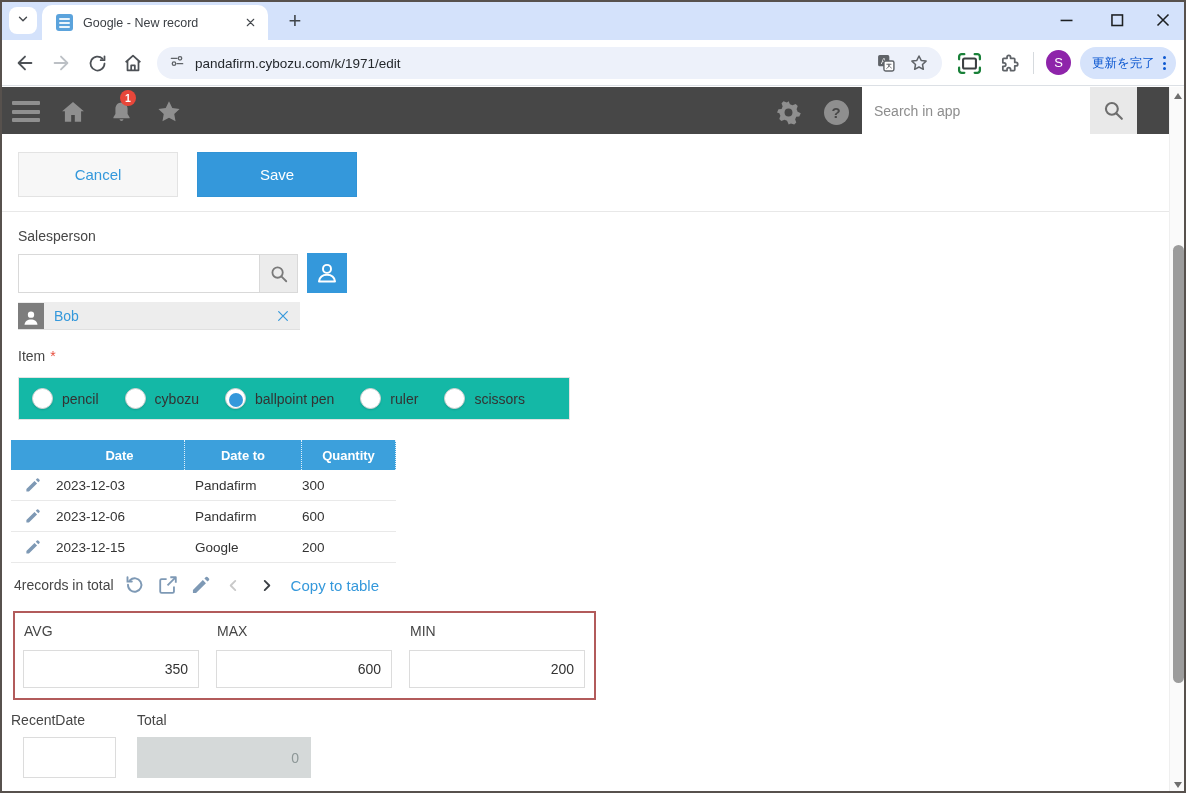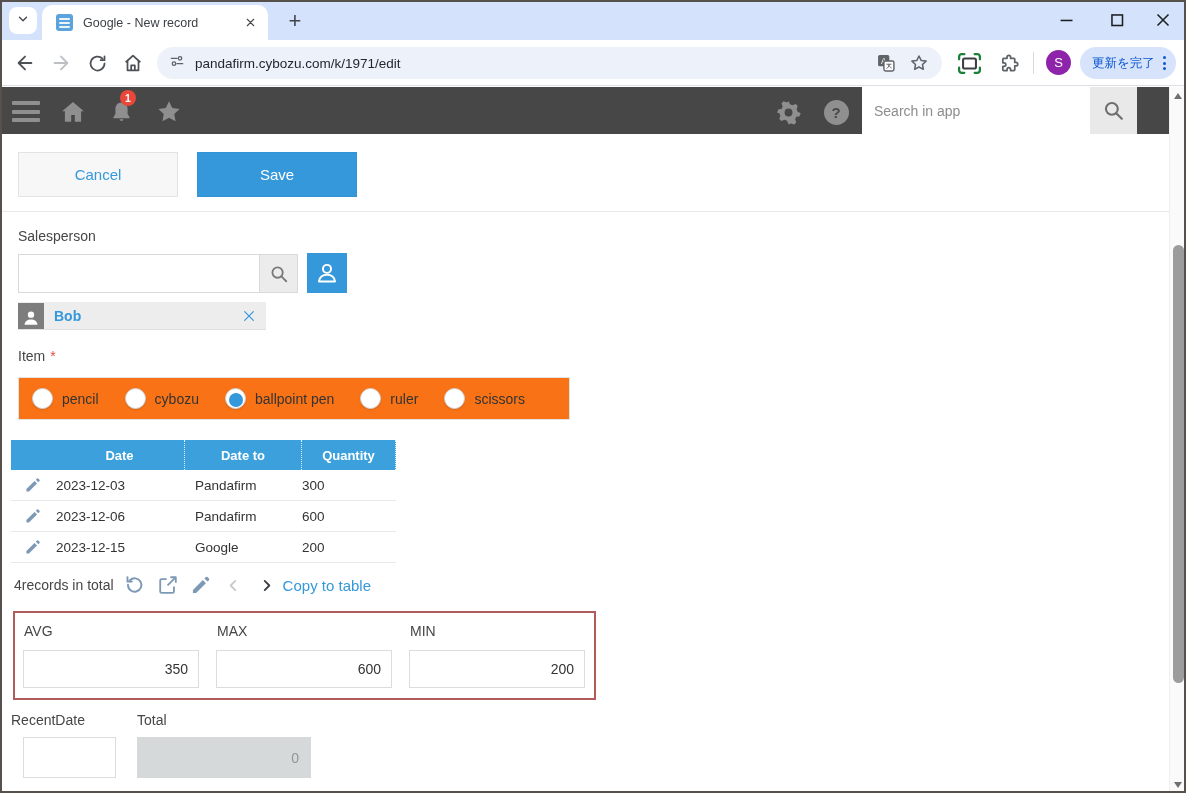--- a/index.html
+++ b/index.html
@@ -69,48 +69,48 @@
   .btn-save{left:197px;background:#3498db;border:1px solid #3193d5;color:#fff;}
   .hdivider{position:absolute;left:0;top:211px;width:1169px;height:1px;background:#e8e8e8;}
   .flabel{position:absolute;font-size:14px;color:#464646;}
   .req{color:#e74c3c;margin-left:5px;font-size:14px;}
 
   .combo{position:absolute;left:18px;top:254px;width:280px;height:39px;border:1px solid #d9d9d9;display:flex;background:#fff;}
   .combo input{flex:1;border:0;outline:0;padding:0 8px;font-size:14px;min-width:0;}
   .combo .addon{width:38px;background:#ececec;border-left:1px solid #d9d9d9;display:flex;align-items:center;justify-content:center;}
   .personbtn{position:absolute;left:307px;top:253px;width:40px;height:40px;background:#3498db;
     display:flex;align-items:center;justify-content:center;}
-  .chip{position:absolute;left:18px;top:302px;width:248px;height:28px;background:#ededed;display:flex;
-    align-items:center;border-bottom:1px solid #e0e0e0;font-weight:bold;}
+  .chip{position:absolute;left:18px;top:302px;width:282px;height:28px;background:#ededed;display:flex;
+    align-items:center;border-bottom:1px solid #e0e0e0;}
   .chip-avatar{width:26px;height:26px;background:#7d7d7d;display:flex;align-items:flex-end;justify-content:center;flex:0 0 26px;}
   .chip-name{color:#3498db;font-size:14px;margin-left:10px;flex:1;}
   .chip-x{width:26px;height:26px;display:flex;align-items:center;justify-content:center;margin-right:4px;}
 
   .radiobox{position:absolute;left:18px;top:377px;width:552px;height:43px;border:1px solid #e3e3e3;
-    display:flex;align-items:center;padding-left:13px;gap:26px;background:#f97316;}
+    display:flex;align-items:center;padding-left:13px;gap:26px;background:#14b8a6;}
   .ritem{display:flex;align-items:center;gap:9px;font-size:14px;color:#333;}
   .rcirc{width:21px;height:21px;border-radius:50%;background:#fff;border:1px solid #d2d2d2;
     box-shadow:0 1px 2px rgba(0,0,0,.12);position:relative;flex:0 0 21px;}
   .rcirc.sel::after{content:"";position:absolute;left:3.5px;top:3.5px;width:14px;height:14px;border-radius:50%;background:#3498db;}
 
   .subtable{position:absolute;left:11px;top:440px;width:385px;font-size:13.5px;color:#333;}
   .thead{display:flex;height:30px;background:#3ca0dc;color:#fff;font-weight:bold;font-size:13px;align-items:stretch;}
   .th{display:flex;align-items:center;justify-content:center;}
   .th.dot{border-right:1px dotted rgba(255,255,255,.85);}
   .c0{width:44px;}.c1{width:130px;}.c2{width:117px;}.c3{width:94px;}
   .trow{display:flex;height:31px;align-items:center;border-bottom:1px solid #e9e9e9;}
   .td-icon{width:44px;display:flex;align-items:center;justify-content:center;}
   .td-date{width:130px;padding-left:1px;}
   .td-sell{width:117px;padding-left:10px;}
   .td-qty{width:94px;text-align:left;padding-right:7px;}
 
   .tfooter{position:absolute;left:14px;top:570px;height:30px;display:flex;align-items:center;}
   .tf-text{font-size:14px;color:#464646;}
   .tf-ic{display:flex;align-items:center;justify-content:center;width:24px;height:24px;margin-left:9px;}
-  .copylink{font-size:15px;color:#3498db;margin-left:4px;cursor:pointer;}
+  .copylink{font-size:15px;color:#3498db;margin-left:12px;cursor:pointer;}
 
   .redbox{position:absolute;left:13px;top:611px;width:583px;height:89px;border:2px solid #b25b5b;background:#fff;}
   .statin{position:absolute;top:650px;width:176px;height:38px;border:1px solid #dcdcdc;text-align:right;
     padding:0 10px;font-size:14px;color:#333;outline:0;font-family:"Liberation Sans",sans-serif;}
   .in-recent{position:absolute;left:23px;top:737px;width:93px;height:41px;border:1px solid #dcdcdc;outline:0;padding:0 8px;font-size:14px;}
   .in-total{position:absolute;left:137px;top:737px;width:174px;height:41px;border:0;background:#d5d9d9;
     color:#8d9797;text-align:right;padding:0 12px;font-size:14px;font-family:"Liberation Sans",sans-serif;}
 </style>
 </head>
 <body>

